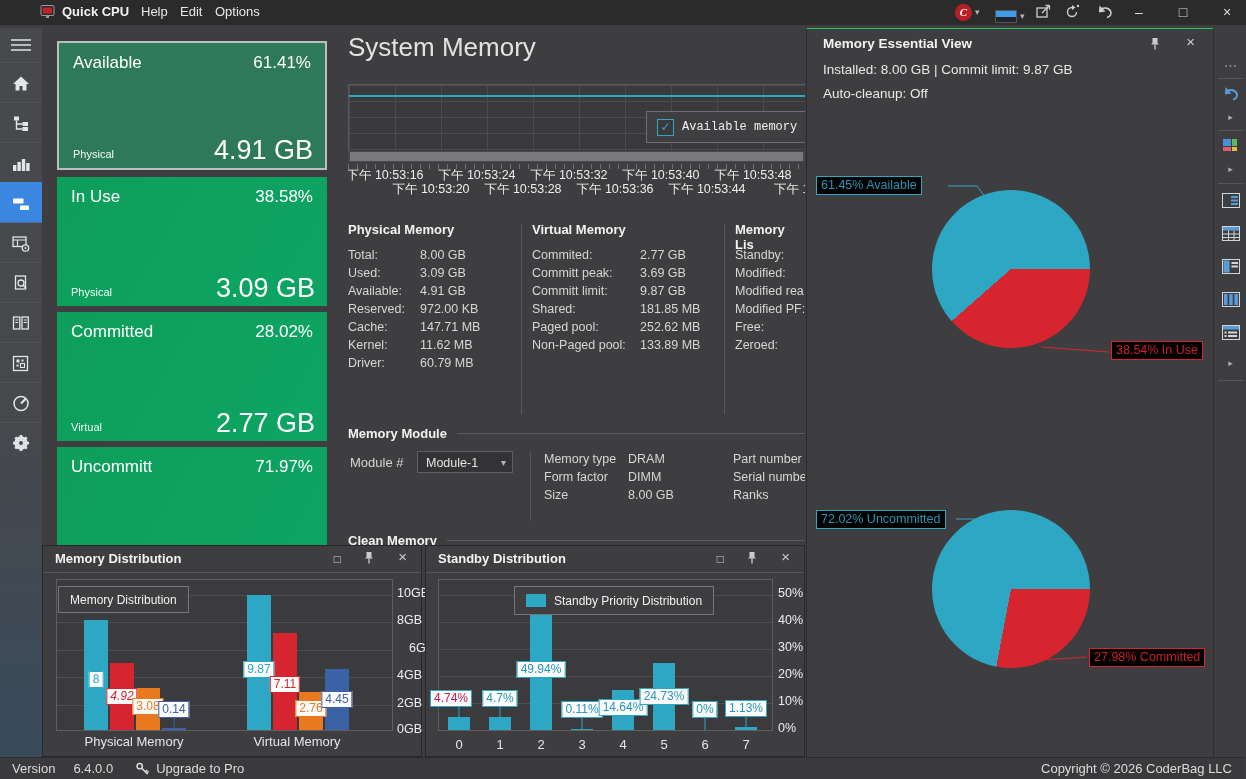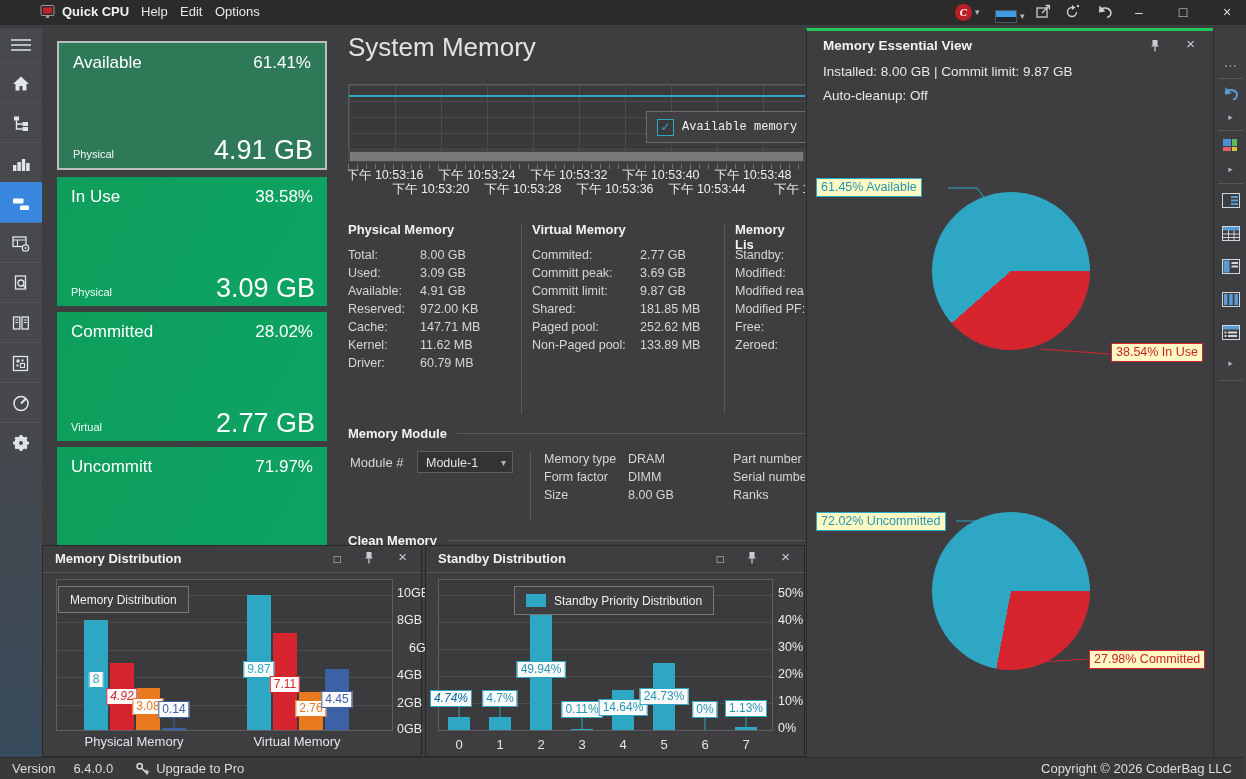--- a/index.html
+++ b/index.html
@@ -73,25 +73,25 @@
   .val-label{position:absolute;transform:translateX(-50%);background:#fbfbfb;border:1px solid;font-size:12px;
              line-height:15px;padding:0 3px;white-space:nowrap;z-index:3;}
   .x-tick{position:absolute;transform:translateX(-50%);color:#e2e6e9;font-size:13px;}
   .ytick{position:absolute;font-size:12.5px;color:#eceeef;}
   .cat-label{position:absolute;transform:translateX(-50%);font-size:13px;color:#e2e6e9;white-space:nowrap;}
   .plot-legend{position:absolute;display:flex;align-items:center;gap:8px;background:#3e3e40;border:1px solid #77777a;
                padding:0 11px;z-index:5;font-size:12px;color:#f0f0f0;white-space:nowrap;}
 
   
   .right-panel{position:absolute;left:806px;top:28px;width:407px;height:729px;background:#3e3e40;
-               border-left:1px solid #2c2c2e;border-top:3px solid #22c55e;box-sizing:border-box;overflow:hidden;padding-left:27px;}
+               border-left:1px solid #2c2c2e;border-top:1px solid #22c55e;box-sizing:border-box;overflow:hidden;padding-left:27px;}
   .rp-title{position:absolute;left:16px;top:7px;font-size:13.5px;font-weight:bold;color:#f2f2f2;}
   .rp-line{position:absolute;left:16px;font-size:13.5px;color:#e8e8e8;white-space:nowrap;}
   .pie{position:absolute;width:158px;height:158px;border-radius:50%;}
-  .pie-label{position:absolute;background:#fef9c3;border:1px solid;padding:0 4px;font-size:12.5px;line-height:17px;white-space:nowrap;z-index:3;}
+  .pie-label{position:absolute;background:#000000;border:1px solid;padding:0 4px;font-size:12.5px;line-height:17px;white-space:nowrap;z-index:3;}
   .pie-label.cyan{color:#2796b3;border-color:#2ea7c4;}
   .pie-label.red{color:#c92129;border-color:#d6252e;}
 
   
   .rtoolbar{position:absolute;left:1213px;top:28px;width:33px;height:729px;background:#3e3e40;border-left:1px solid #2e2e30;box-sizing:border-box;}
   .rt-item{position:absolute;left:0;width:33px;text-align:center;color:#aab2ba;}
   .rt-sep{position:absolute;left:4px;width:25px;height:1px;background:#55585b;}
 
   
   .statusbar{position:absolute;left:0;top:757px;width:1244px;height:22px;background:#3a3a3d;border-top:1px solid #2c2c2e;
@@ -420,21 +420,21 @@
       <span class="ph-ico" style="right:14px;font-size:15px;top:3px">×</span>
     </div>
     <div id="sb-plot" class="plot" style="left:12px;top:33px;width:333px;height:150px">
       <div class="gh" style="top:15px"></div>
         <div class="gh" style="top:42px"></div>
       <div class="gh" style="top:69px"></div>
         <div class="gh" style="top:96px"></div>
       <div class="gh" style="top:123px"></div>
     <div class="bar" style="left: 9px; width: 22px; height: 13px; background: rgb(46, 167, 196);"></div>
         <div class="stem" style="left: 20px; bottom: 13px; height: 10px; background: rgb(46, 167, 196);"></div>
-        <div class="val-label" style="left: 12px; bottom: 23px; color: #0369a1; border-color: rgb(46, 167, 196); font-style: italic;">4.74%</div>
+        <div class="val-label" style="left: 12px; bottom: 23px; color: #be185d; border-color: rgb(46, 167, 196);">4.74%</div>
         <div class="x-tick" style="left: 20px; top: 157px;">0</div>
         <div class="bar" style="left: 50px; width: 22px; height: 13px; background: rgb(46, 167, 196);"></div>
         <div class="stem" style="left: 61px; bottom: 13px; height: 10px; background: rgb(46, 167, 196);"></div>
         <div class="val-label" style="left: 61px; bottom: 23px; color: rgb(39, 150, 179); border-color: rgb(46, 167, 196);">4.7%</div>
         <div class="x-tick" style="left: 61px; top: 157px;">1</div>
         <div class="bar" style="left: 91px; width: 22px; height: 135px; background: rgb(46, 167, 196);"></div>
         <div class="val-label" style="left: 102px; bottom: 52px; color: rgb(39, 150, 179); border-color: rgb(46, 167, 196);">49.94%</div>
         <div class="x-tick" style="left: 102px; top: 157px;">2</div>
         <div class="bar" style="left: 132px; width: 22px; height: 1px; background: rgb(46, 167, 196);"></div>
         <div class="stem" style="left: 143px; bottom: 1px; height: 11px; background: rgb(46, 167, 196);"></div>

